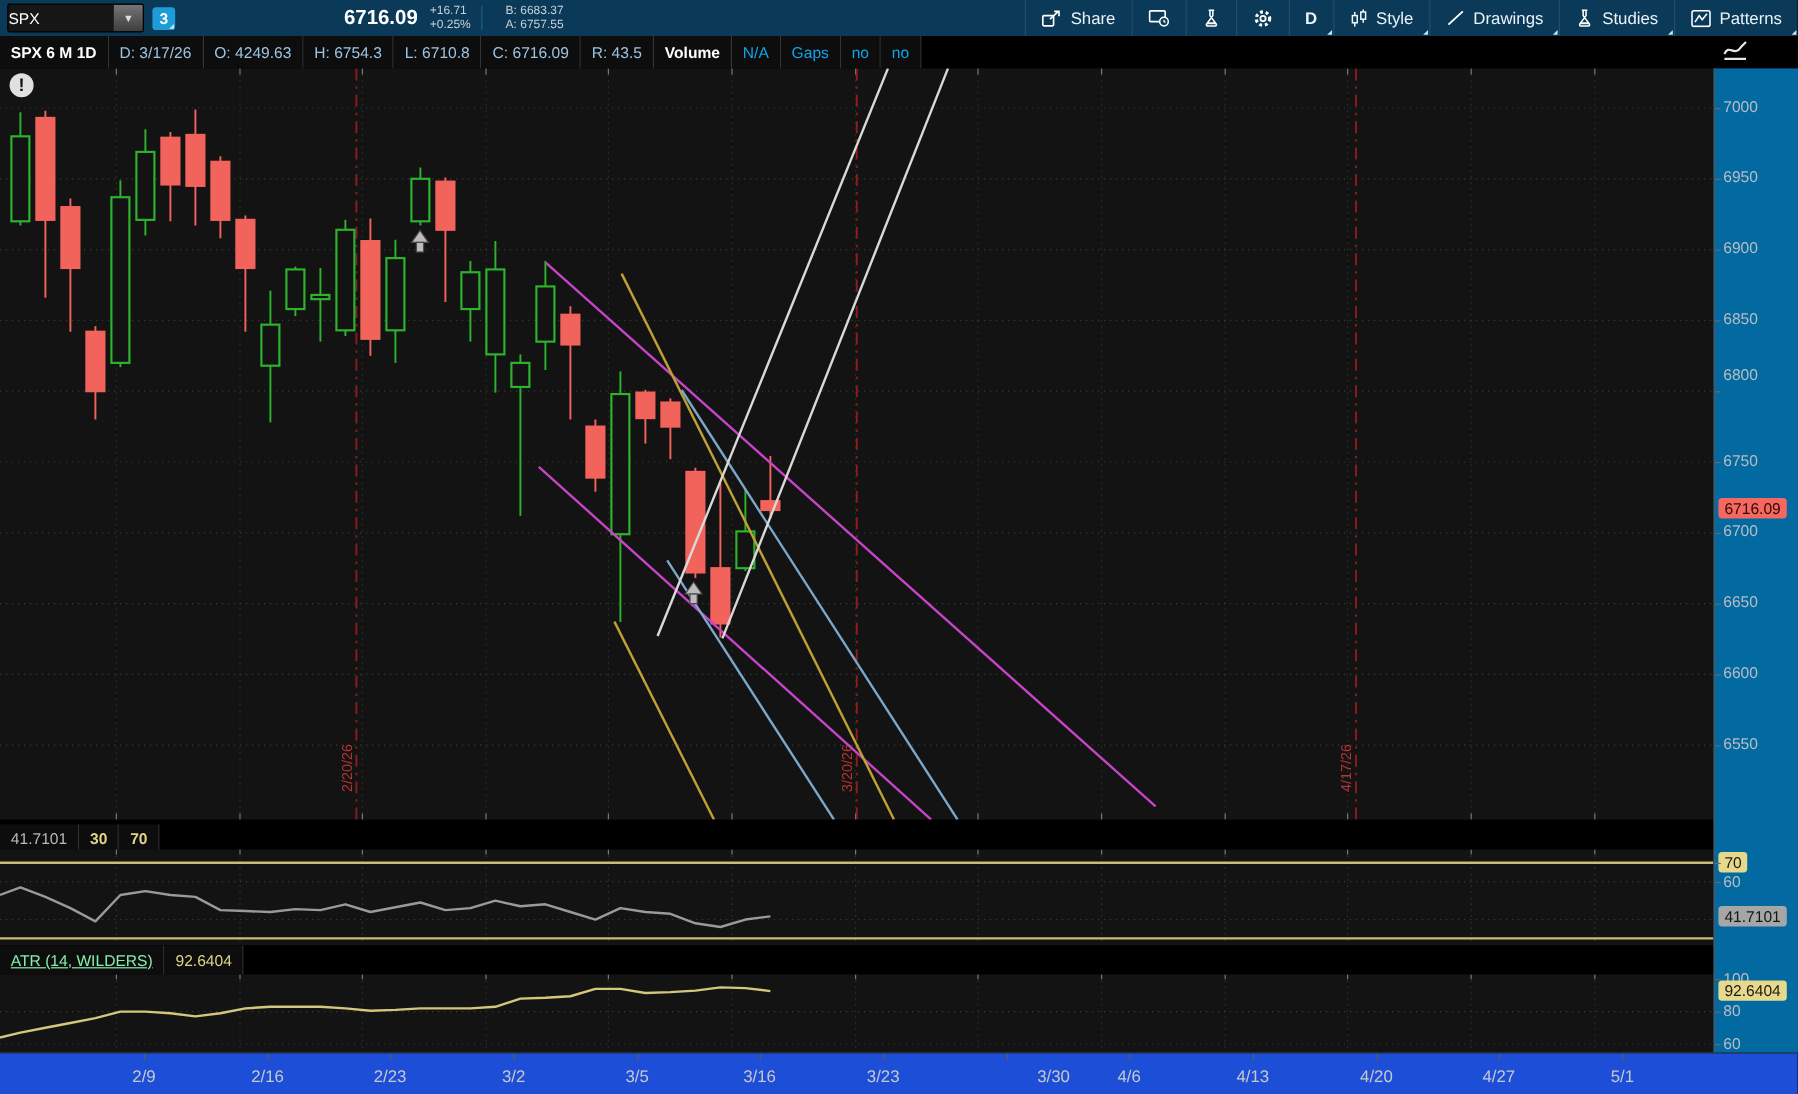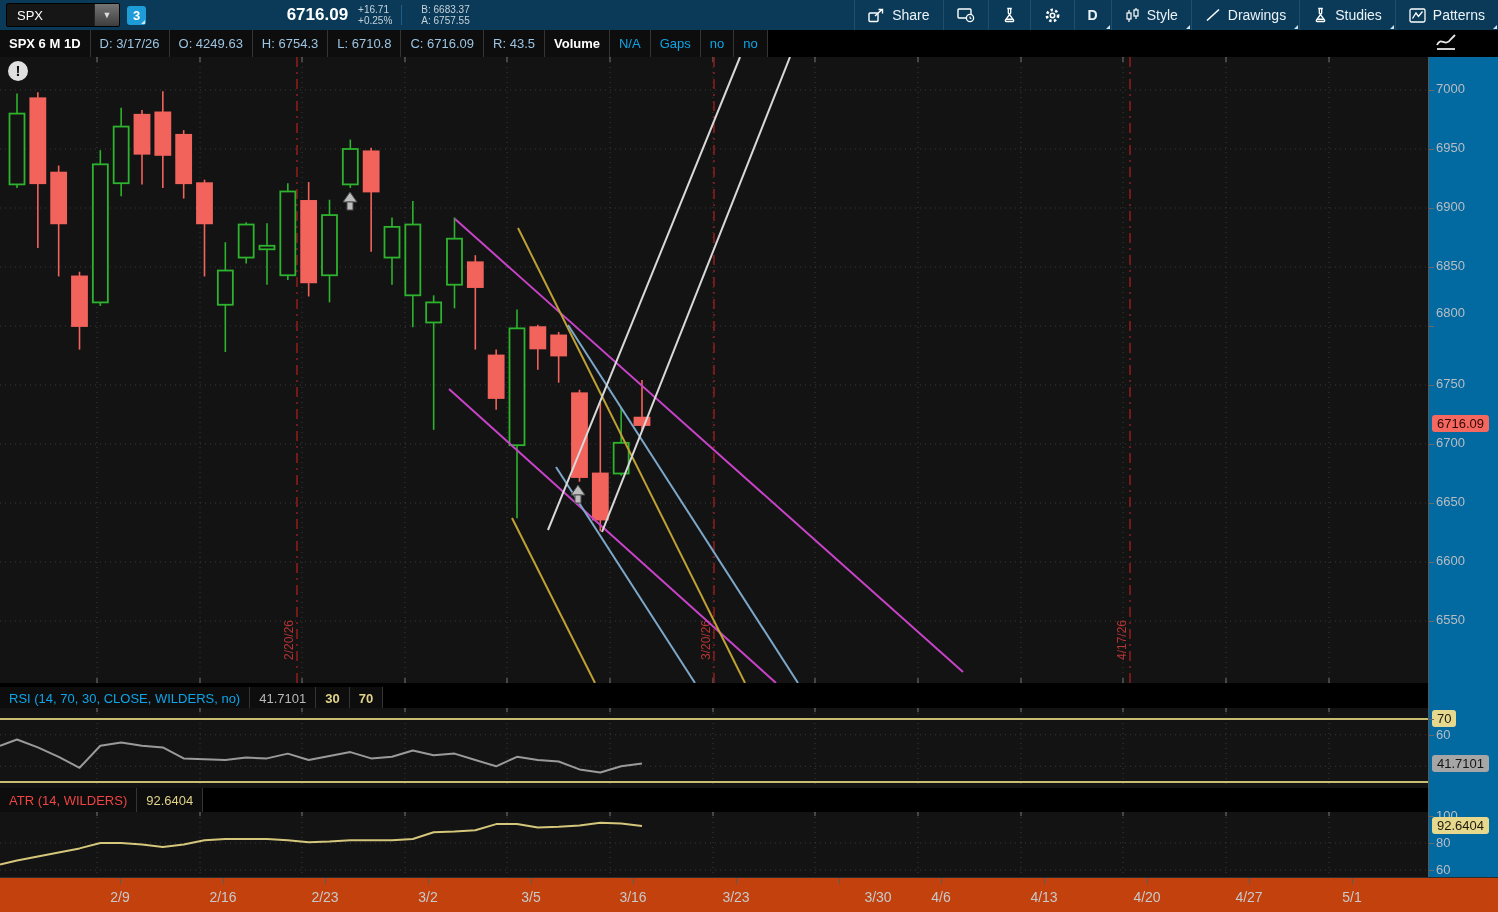--- a/index.html
+++ b/index.html
@@ -2,21 +2,21 @@
 <html><head>
 <meta charset="utf-8">
 <style>
   html,body{margin:0;padding:0;background:#000;width:1498px;height:912px;overflow:hidden;
     font-family:"Liberation Sans",sans-serif;-webkit-font-smoothing:antialiased;}
   
   #topbar{position:absolute;top:0;left:0;width:1498px;height:30px;background:#0b3a58;
     display:flex;align-items:center;color:#e8f1f7;font-size:13px;}
   #symbolbox{display:flex;align-items:stretch;width:112px;height:22px;margin-left:6px;
     background:#161616;border:1px solid #000;border-radius:2px;overflow:hidden;}
-  #symbolbox .symtext{flex:1;display:flex;align-items:center;padding-left:10px;color:#fff;font-size:13px;}
+  #symbolbox .symtext{flex:1;display:flex;align-items:center;color:#fff;font-size:13px;}
   #symbolbox .symcaret{width:24px;background:linear-gradient(#757575,#3e3e3e);display:flex;
     align-items:center;justify-content:center;color:#ddd;font-size:9px;border-left:1px solid #222;}
   .badge3{width:19px;height:19px;margin-left:7px;background:#1e9cd7;border-radius:3px;color:#fff;
     font-weight:bold;font-size:13px;display:flex;align-items:center;justify-content:center;position:relative;}
   .corner:after{content:"";position:absolute;right:1px;bottom:1px;border-left:4px solid transparent;
     border-bottom:4px solid #cfe3f0;}
   .desc{margin-left:14px;color:#14b8a6;letter-spacing:.2px;margin-top:48px;}
   .lastpx{margin-left:22px;color:#fff;font-weight:bold;font-size:17px;}
   .minicol{margin-left:10px;font-size:10px;line-height:11px;color:#c6d2da;}
   .vsep{width:1px;height:20px;background:#1d5e86;margin:0 9px;}
@@ -32,21 +32,21 @@
   .cell.white{color:#fff;font-weight:bold;}
   .cell.plain{color:#0ea5e9;}
   
   #chart{position:absolute;top:57px;left:0;width:1428px;height:626px;background:#131313;}
   #rsiheader{position:absolute;top:685px;left:0;width:1498px;height:23px;background:#000;
     display:flex;align-items:stretch;font-size:13px;border-top:2px solid #000;}
   #rsipanel{position:absolute;top:708px;left:0;width:1428px;height:80px;background:#131313;}
   #atrheader{position:absolute;top:788px;left:0;width:1498px;height:24px;background:#000;
     display:flex;align-items:stretch;font-size:13px;}
   #atrpanel{position:absolute;top:812px;left:0;width:1428px;height:65px;background:#131313;}
-  #taxis{position:absolute;top:877px;left:0;width:1498px;height:35px;background:#c2410c;border-top:1px solid #2d2d2d;}
+  #taxis{position:absolute;top:877px;left:0;width:1498px;height:35px;background:#1d4ed8;border-top:1px solid #2d2d2d;}
   .tlabel{position:absolute;top:11px;transform:translateX(-50%);color:#c6cacd;font-size:14px;}
   .ttick{position:absolute;top:0;width:1px;height:6px;background:#5a5a5a;}
   
   #yaxis{position:absolute;top:57px;left:1428px;width:70px;height:820px;background:#0369a1;
     border-left:1px solid #585858;}
   .ylabel{position:absolute;left:7px;color:#b9bdc2;font-size:13px;}
   .ytick{position:absolute;left:0;width:5px;height:1px;background:#6a6a6a;}
   .axbadge{position:absolute;left:3px;padding:1px 5px;border-radius:3px;font-size:13px;}
   .badge-price{background:#f4685f;color:#300907;}
   .badge-yellow{background:#e6d98e;color:#1c1a0d;}
@@ -356,21 +356,20 @@
         <rect x="575" y="438" width="6" height="8" fill="#bcbcbc" stroke="#4a4a4a" stroke-width="1"></rect>
       </g>
       <g>
         <circle cx="18" cy="14" r="10" fill="#e0e0e0"></circle>
         <text x="18" y="19" text-anchor="middle" fill="#111" font-size="15px" font-weight="bold">!</text>
       </g>
     </svg>
 </div>
 
 <div id="rsiheader">
-  <div class="cell plain">RSI (14, 70, 30, CLOSE, WILDERS, no)</div>
   <div class="cell" style="color:#b9b9b9;">41.7101</div>
   <div class="cell" style="color:#e0d48a;font-weight:bold;">30</div>
   <div class="cell" style="color:#e0d48a;font-weight:bold;">70</div>
   <div class="hdr-spacer"></div>
 </div>
 <div id="rsipanel">
   <svg id="rsi-svg" width="1428" height="80">
       <line x1="97" y1="0" x2="97" y2="80" stroke="#3a3a3a" stroke-width="1" stroke-dasharray="1 4"></line>
       <line x1="97" y1="0" x2="97" y2="4" stroke="#777"></line>
       <line x1="200" y1="0" x2="200" y2="80" stroke="#3a3a3a" stroke-width="1" stroke-dasharray="1 4"></line>
@@ -399,21 +398,21 @@
       <line x1="1329" y1="0" x2="1329" y2="4" stroke="#777"></line>
       <line x1="0" y1="26.75" x2="1428" y2="26.75" stroke="#3a3a3a" stroke-width="1" stroke-dasharray="1 4"></line>
       <line x1="0" y1="58.25" x2="1428" y2="58.25" stroke="#3a3a3a" stroke-width="1" stroke-dasharray="1 4"></line>
       <line x1="0" y1="11" x2="1428" y2="11" stroke="#c9bd72" stroke-width="2"></line>
       <line x1="0" y1="74" x2="1428" y2="74" stroke="#c9bd72" stroke-width="2"></line>
       <polyline points="0,37.8 17,31.5 37.833,39.4 58.666,48.8 79.499,59.8 100.332,37.8 121.16499999999999,34.6 141.998,37.8 162.831,39.4 183.664,50.4 204.49699999999999,51.2 225.32999999999998,52.0 246.16299999999998,49.6 266.996,50.4 287.82899999999995,45.6 308.662,52.0 329.495,48.0 350.328,44.1 371.16099999999994,50.4 391.99399999999997,48.8 412.827,42.5 433.65999999999997,47.2 454.49299999999994,45.6 475.32599999999996,52.0 496.159,58.3 516.992,48.8 537.8249999999999,52.0 558.6579999999999,53.5 579.491,61.4 600.324,64.5 621.1569999999999,58.3 641.99,55.6" fill="none" stroke="#9a9a9a" stroke-width="2" stroke-linejoin="round"></polyline>
     </svg>
 </div>
 
 <div id="atrheader">
-  <div class="cell" style="color:#ef4444;">ATR (14, WILDERS)</div>
+  <div class="cell" style="color:#86efac;text-decoration:underline;">ATR (14, WILDERS)</div>
   <div class="cell" style="color:#e0d48a;">92.6404</div>
   <div class="hdr-spacer"></div>
 </div>
 <div id="atrpanel">
   <svg id="atr-svg" width="1428" height="65">
       <line x1="97" y1="0" x2="97" y2="65" stroke="#3a3a3a" stroke-width="1" stroke-dasharray="1 4"></line>
       <line x1="97" y1="0" x2="97" y2="4" stroke="#777"></line>
       <line x1="200" y1="0" x2="200" y2="65" stroke="#3a3a3a" stroke-width="1" stroke-dasharray="1 4"></line>
       <line x1="200" y1="0" x2="200" y2="4" stroke="#777"></line>
       <line x1="302" y1="0" x2="302" y2="65" stroke="#3a3a3a" stroke-width="1" stroke-dasharray="1 4"></line>

